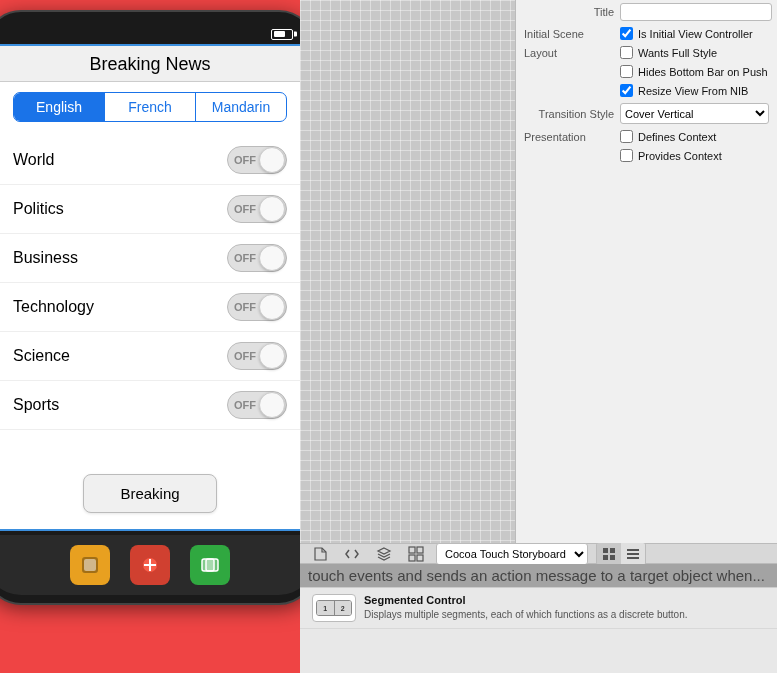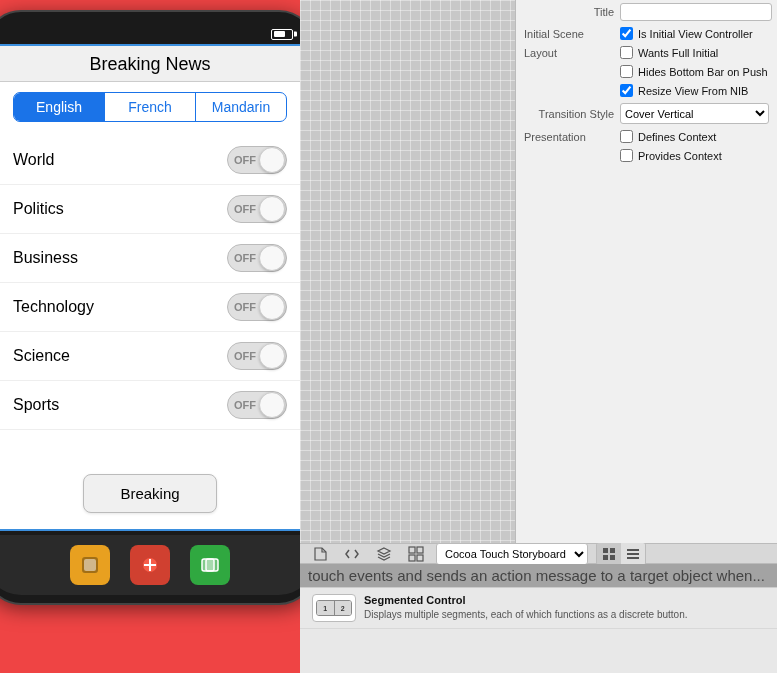--- a/index.html
+++ b/index.html
@@ -550,21 +550,21 @@
 
       <div class="inspector-checkbox-row">
         <span class="inspector-check-label">Initial Scene</span>
         <input type="checkbox" class="inspector-checkbox" checked="" style="">
         <span class="inspector-check-text">Is Initial View Controller</span>
       </div>
 
       <div class="inspector-checkbox-row">
         <span class="inspector-check-label">Layout</span>
         <input type="checkbox" class="inspector-checkbox" style="">
-        <span class="inspector-check-text">Wants Full Initial</span>
+        <span class="inspector-check-text">Wants Full Style</span>
       </div>
 
       <div class="inspector-checkbox-row">
         <span class="inspector-check-label"></span>
         <input type="checkbox" class="inspector-checkbox" style="">
         <span class="inspector-check-text">Hides Bottom Bar on Push</span>
       </div>
 
       <div class="inspector-checkbox-row">
         <span class="inspector-check-label"></span>

